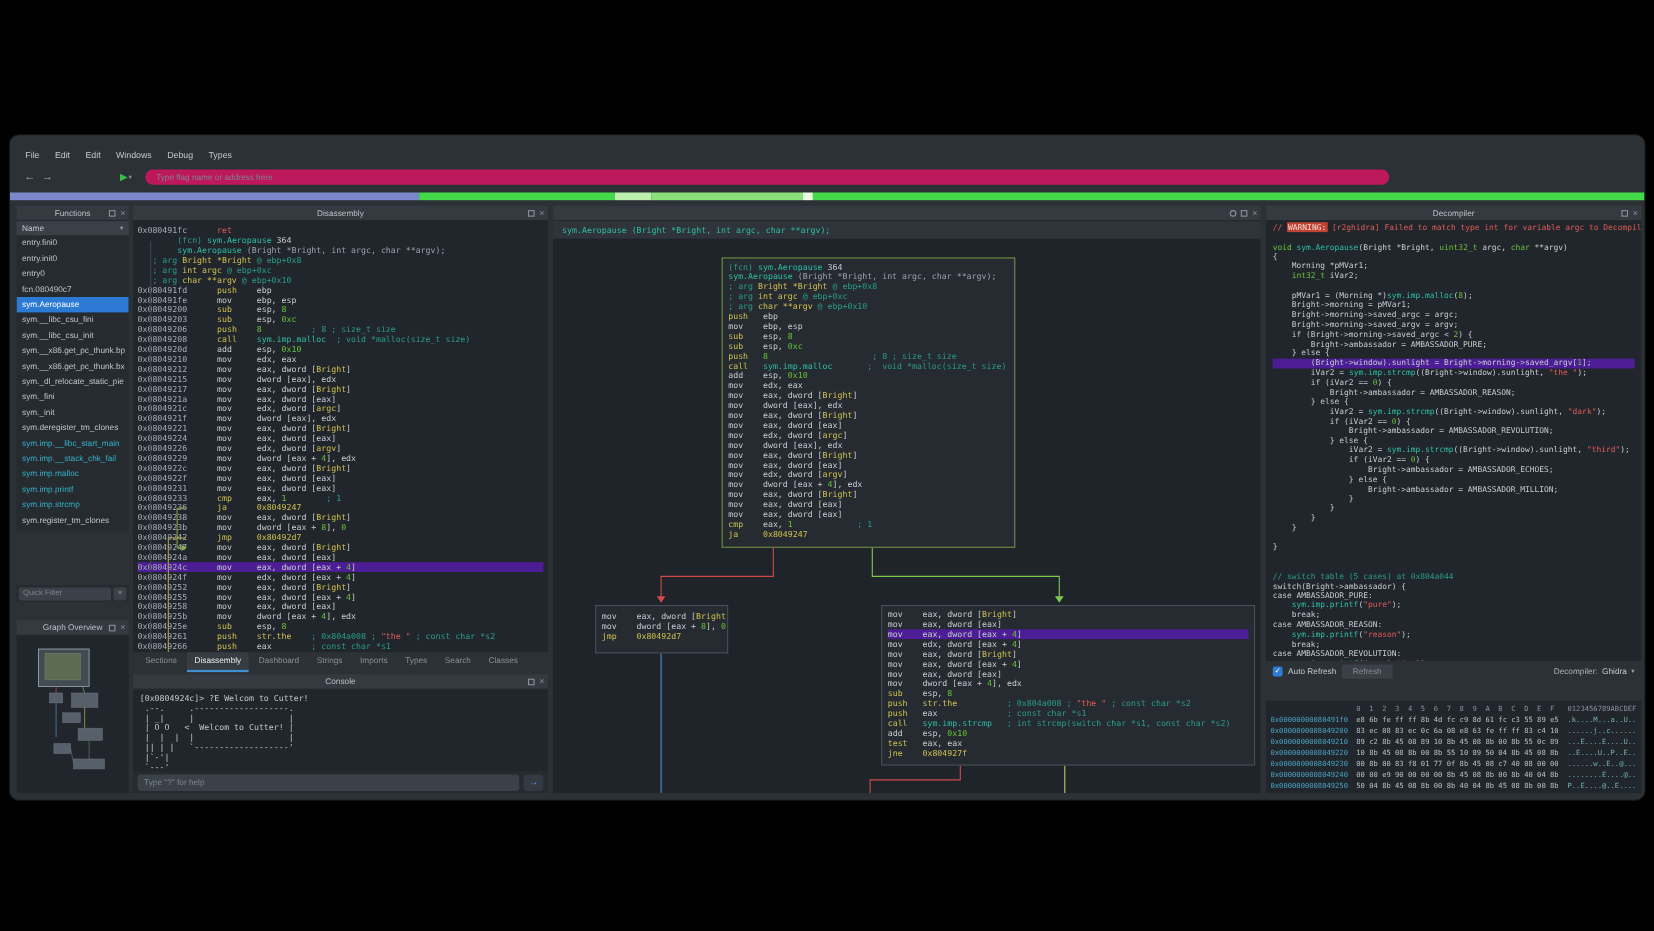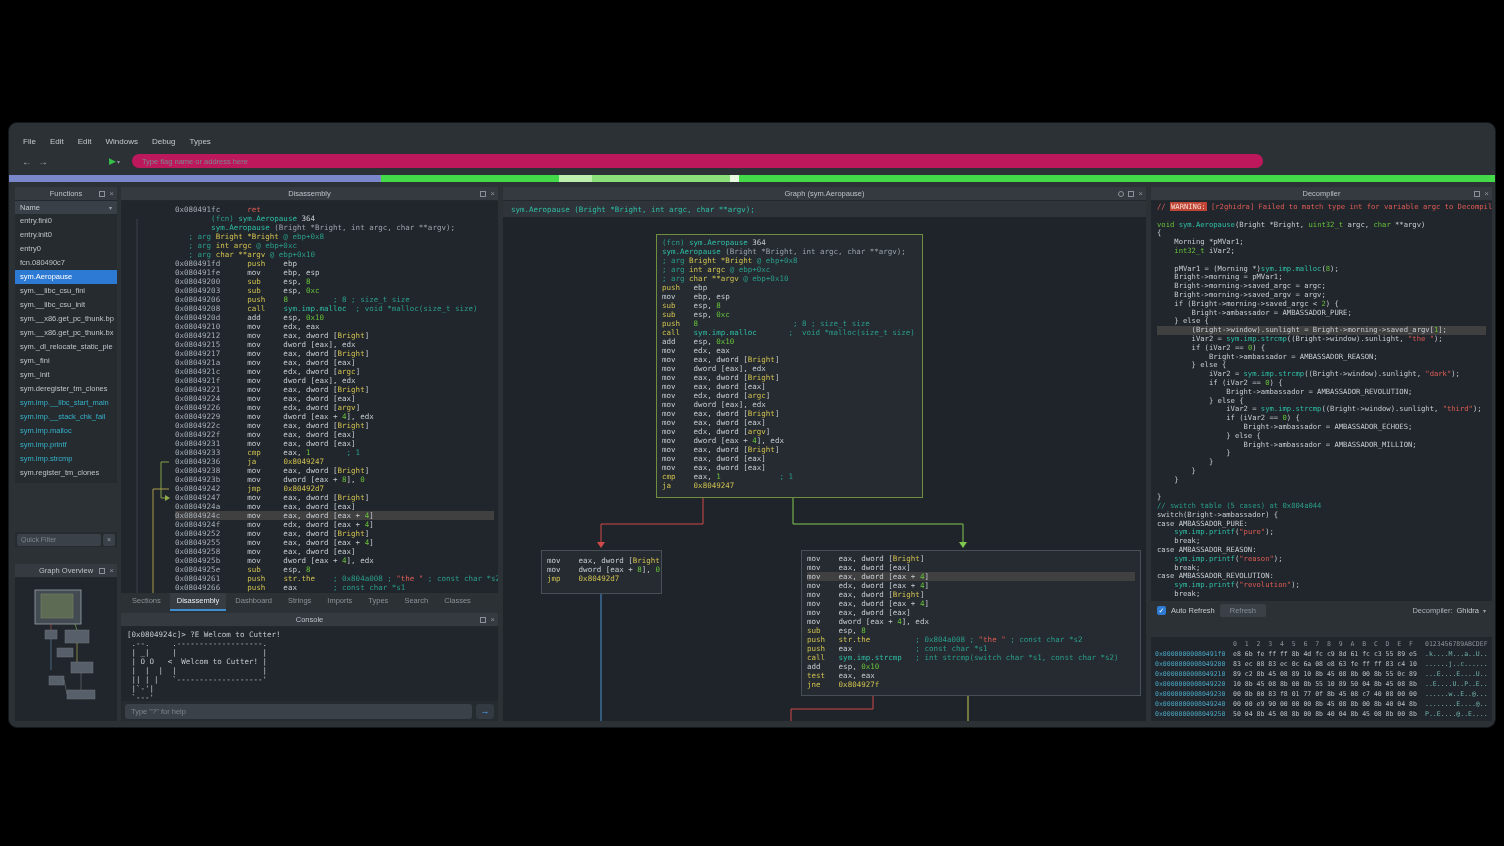--- a/index.html
+++ b/index.html
@@ -31,21 +31,21 @@
     border-bottom:1px solid #23282d}
   .ptitle{flex:1;text-align:center;font-size:7.5px;color:#b9c0c6}
   .picons{position:absolute;right:3px;top:0;bottom:0;display:flex;align-items:center;gap:4px}
   .icon-float{width:6px;height:6px;border:1px solid #8a9198;display:inline-block}
   .icon-close{font-size:8px;color:#8a9198;line-height:1}
   .icon-gear{width:6px;height:6px;border:1px solid #8a9198;border-radius:50%;display:inline-block}
   .body{position:absolute;background:#21262c;overflow:hidden}
 
   
   .cl{white-space:pre;font-family:"DejaVu Sans Mono",monospace;font-size:7.5px;line-height:9px;height:9px}
-  .cl.hl{background:#404040}
+  .cl.hl{background:#4c1d95}
   .tk-a{color:#a5adb5}.tk-w{color:#c6ccd2}.tk-m{color:#cfc04f}.tk-n{color:#67c23a}
   .tk-f{color:#d0c050}.tk-s{color:#2fbfa7}.tk-c{color:#2a9d8a}.tk-d{color:#9aa2a9}
   .tk-r{color:#e05c54}.tk-q{color:#e05c54}.tk-t{color:#67c23a}
   .tk-warn{background:#bf4434;color:#f5ddd3;padding:0 1px}
 
   
   .namerow{position:absolute;left:112px_unused;display:flex;align-items:center;background:#3a4047;
     font-size:7.5px;color:#c2c8cd;padding:0 5px}
   .namerow .caret{margin-left:auto;color:#9aa2a9;font-size:6px}
   .fn-item{height:14px;line-height:14px;font-size:7.5px;color:#bdc3c8;padding:0 5px;
@@ -207,21 +207,21 @@
           <span class="icon-close">×</span>
         </span>
   </div>
   <div class="body" style="left:112px;top:78px;width:377px;height:392px;padding:4px 4px 0 4px">
     <svg style="position:absolute;left:0;top:0" width="52" height="392">
       <line x1="16" y1="18" x2="16" y2="392" stroke="#3c434a" stroke-width="1"></line>
       <polyline points="48,261 40,261 40,297 44,297" fill="none" stroke="#8fae4a" stroke-width="0.9"></polyline>
       <polygon points="44,294 44,300 49,297" fill="#8fae4a"></polygon>
       <polyline points="48,288 32,288 32,392" fill="none" stroke="#b8a84a" stroke-width="0.9"></polyline>
     </svg>
-    <div style="margin-left:50px">
+    <div style="">
           <div class="cl"><span class="tk-a">0x080491fc</span><span class="tk-w">      </span><span class="tk-r">ret</span></div>
           <div class="cl"><span class="tk-c">        (fcn) </span><span class="tk-s">sym.Aeropause</span><span class="tk-w"> 364</span></div>
           <div class="cl"><span class="tk-s">        sym.Aeropause </span><span class="tk-d">(Bright *Bright, int argc, char **argv);</span></div>
           <div class="cl"><span class="tk-c">   ; arg </span><span class="tk-f">Bright *Bright</span><span class="tk-c"> @ ebp+0x8</span></div>
           <div class="cl"><span class="tk-c">   ; arg </span><span class="tk-f">int argc</span><span class="tk-c"> @ ebp+0xc</span></div>
           <div class="cl"><span class="tk-c">   ; arg </span><span class="tk-f">char **argv</span><span class="tk-c"> @ ebp+0x10</span></div>
           <div class="cl"><span class="tk-a">0x080491fd</span><span class="tk-w">      </span><span class="tk-m">push</span><span class="tk-w">    ebp</span></div>
           <div class="cl"><span class="tk-a">0x080491fe</span><span class="tk-w">      </span><span class="tk-w">mov     ebp, esp</span></div>
           <div class="cl"><span class="tk-a">0x08049200</span><span class="tk-w">      </span><span class="tk-m">sub</span><span class="tk-w">     esp, </span><span class="tk-n">8</span></div>
           <div class="cl"><span class="tk-a">0x08049203</span><span class="tk-w">      </span><span class="tk-m">sub</span><span class="tk-w">     esp, </span><span class="tk-n">0xc</span></div>
@@ -289,21 +289,20 @@
         <div class="cl con-line"> `---'</div>
       </div>
   <div class="con-inrow" style="left:112px;top:578px;width:377px;height:20px">
     <input class="con-input" placeholder="Type &quot;?&quot; for help" style="">
     <span class="sendbtn">
           <span>→</span>
         </span>
   </div>
 
   <div class="phead" style="left:494px;top:64px;width:643px">
-    <span class="ptitle">Graph (sym.Aeropause)</span>
     <span class="picons">
           <span class="icon-gear"></span>
           <span class="icon-float"></span>
           <span class="icon-close">×</span>
         </span>
   </div>
   <div class="gsig" style="left:494px;top:78px;width:643px;height:16px">
     <span>sym.Aeropause (Bright *Bright, int argc, char **argv);</span>
   </div>
   <div class="body" style="left:494px;top:94px;width:643px;height:504px;background:#1e242a">
@@ -411,21 +410,21 @@
         <div class="cl" style="font-size: 7.2px; line-height: 8.8px; height: 8.8px;"><span class="tk-w">                if (iVar2 == </span><span class="tk-n">0</span><span class="tk-w">) {</span></div>
         <div class="cl" style="font-size: 7.2px; line-height: 8.8px; height: 8.8px;"><span class="tk-w">                    Bright-&gt;ambassador = AMBASSADOR_ECHOES;</span></div>
         <div class="cl" style="font-size: 7.2px; line-height: 8.8px; height: 8.8px;"><span class="tk-w">                } else {</span></div>
         <div class="cl" style="font-size: 7.2px; line-height: 8.8px; height: 8.8px;"><span class="tk-w">                    Bright-&gt;ambassador = AMBASSADOR_MILLION;</span></div>
         <div class="cl" style="font-size: 7.2px; line-height: 8.8px; height: 8.8px;"><span class="tk-w">                }</span></div>
         <div class="cl" style="font-size: 7.2px; line-height: 8.8px; height: 8.8px;"><span class="tk-w">            }</span></div>
         <div class="cl" style="font-size: 7.2px; line-height: 8.8px; height: 8.8px;"><span class="tk-w">        }</span></div>
         <div class="cl" style="font-size: 7.2px; line-height: 8.8px; height: 8.8px;"><span class="tk-w">    }</span></div>
         <div class="cl" style="font-size: 7.2px; line-height: 8.8px; height: 8.8px;">&nbsp;</div>
         <div class="cl" style="font-size: 7.2px; line-height: 8.8px; height: 8.8px;"><span class="tk-w">}</span></div>
-        <div class="cl" style="font-size: 7.2px; line-height: 8.8px; height: 8.8px;"><span class="tk-c">// switch table (5 cases) at 0x804a044</span></div>
+        <div class="cl" style="font-size: 7.2px; line-height: 8.8px; height: 8.8px; margin-top: 18px;"><span class="tk-c">// switch table (5 cases) at 0x804a044</span></div>
         <div class="cl" style="font-size: 7.2px; line-height: 8.8px; height: 8.8px;"><span class="tk-w">switch(Bright-&gt;ambassador) {</span></div>
         <div class="cl" style="font-size: 7.2px; line-height: 8.8px; height: 8.8px;"><span class="tk-w">case AMBASSADOR_PURE:</span></div>
         <div class="cl" style="font-size: 7.2px; line-height: 8.8px; height: 8.8px;"><span class="tk-w">    </span><span class="tk-s">sym.imp.printf</span><span class="tk-w">(</span><span class="tk-q">"pure"</span><span class="tk-w">);</span></div>
         <div class="cl" style="font-size: 7.2px; line-height: 8.8px; height: 8.8px;"><span class="tk-w">    break;</span></div>
         <div class="cl" style="font-size: 7.2px; line-height: 8.8px; height: 8.8px;"><span class="tk-w">case AMBASSADOR_REASON:</span></div>
         <div class="cl" style="font-size: 7.2px; line-height: 8.8px; height: 8.8px;"><span class="tk-w">    </span><span class="tk-s">sym.imp.printf</span><span class="tk-w">(</span><span class="tk-q">"reason"</span><span class="tk-w">);</span></div>
         <div class="cl" style="font-size: 7.2px; line-height: 8.8px; height: 8.8px;"><span class="tk-w">    break;</span></div>
         <div class="cl" style="font-size: 7.2px; line-height: 8.8px; height: 8.8px;"><span class="tk-w">case AMBASSADOR_REVOLUTION:</span></div>
         <div class="cl" style="font-size: 7.2px; line-height: 8.8px; height: 8.8px;"><span class="tk-w">    </span><span class="tk-s">sym.imp.printf</span><span class="tk-w">(</span><span class="tk-q">"revolution"</span><span class="tk-w">);</span></div>
         <div class="cl" style="font-size: 7.2px; line-height: 8.8px; height: 8.8px;"><span class="tk-w">    break;</span></div>

